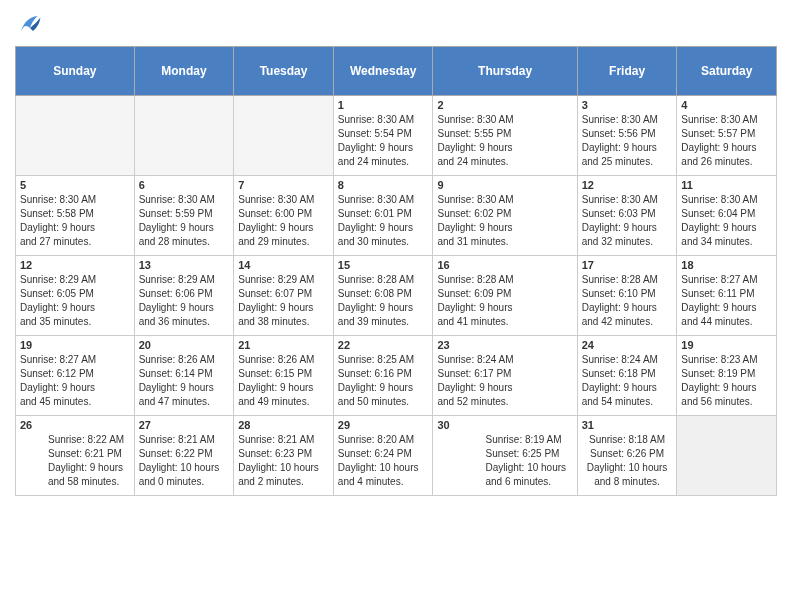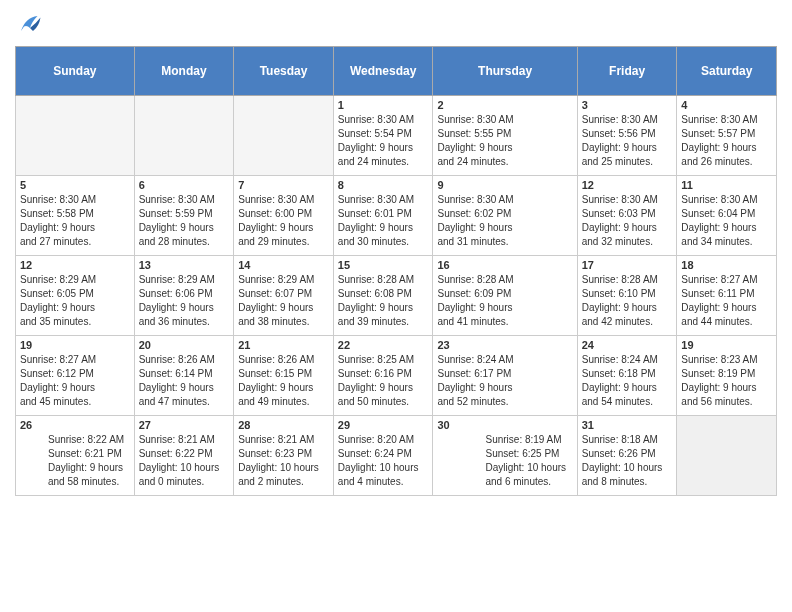--- a/index.html
+++ b/index.html
@@ -273,21 +273,21 @@
           </td>
           <td>
             <div class="day-number">30</div>
             <div class="day-info" style="white-space: pre-line; margin-left: 48px;">Sunrise: 8:19 AM
 Sunset: 6:25 PM
 Daylight: 10 hours
 and 6 minutes.</div>
           </td>
           <td>
             <div class="day-number">31</div>
-            <div class="day-info" style="white-space: pre-line;">Sunrise: 8:18 AM
+            <div class="day-info" style="white-space: pre-line; text-align: center;">Sunrise: 8:18 AM
 Sunset: 6:26 PM
 Daylight: 10 hours
 and 8 minutes.</div>
           </td>
           <td class="shaded"></td>
         </tr>
       </tbody>
   </table>
 </div>
 

